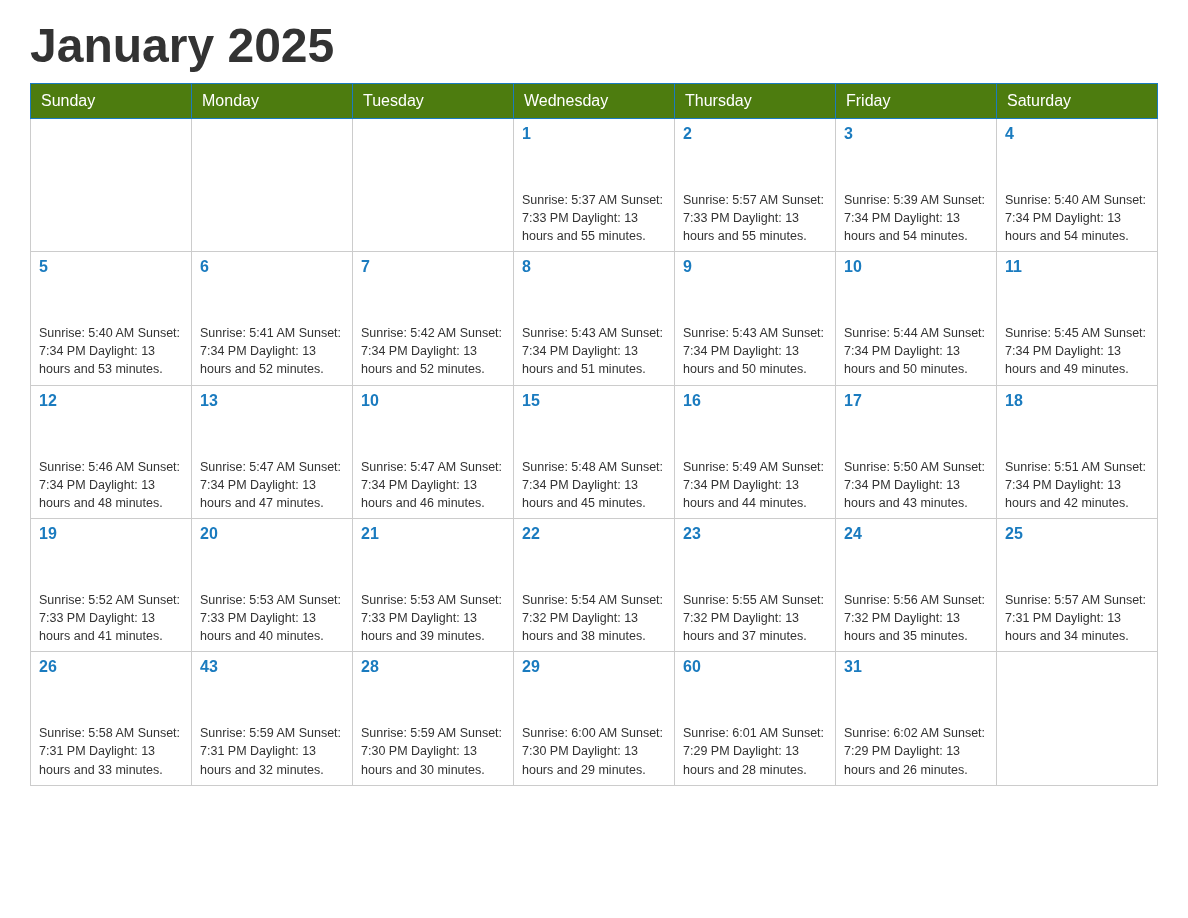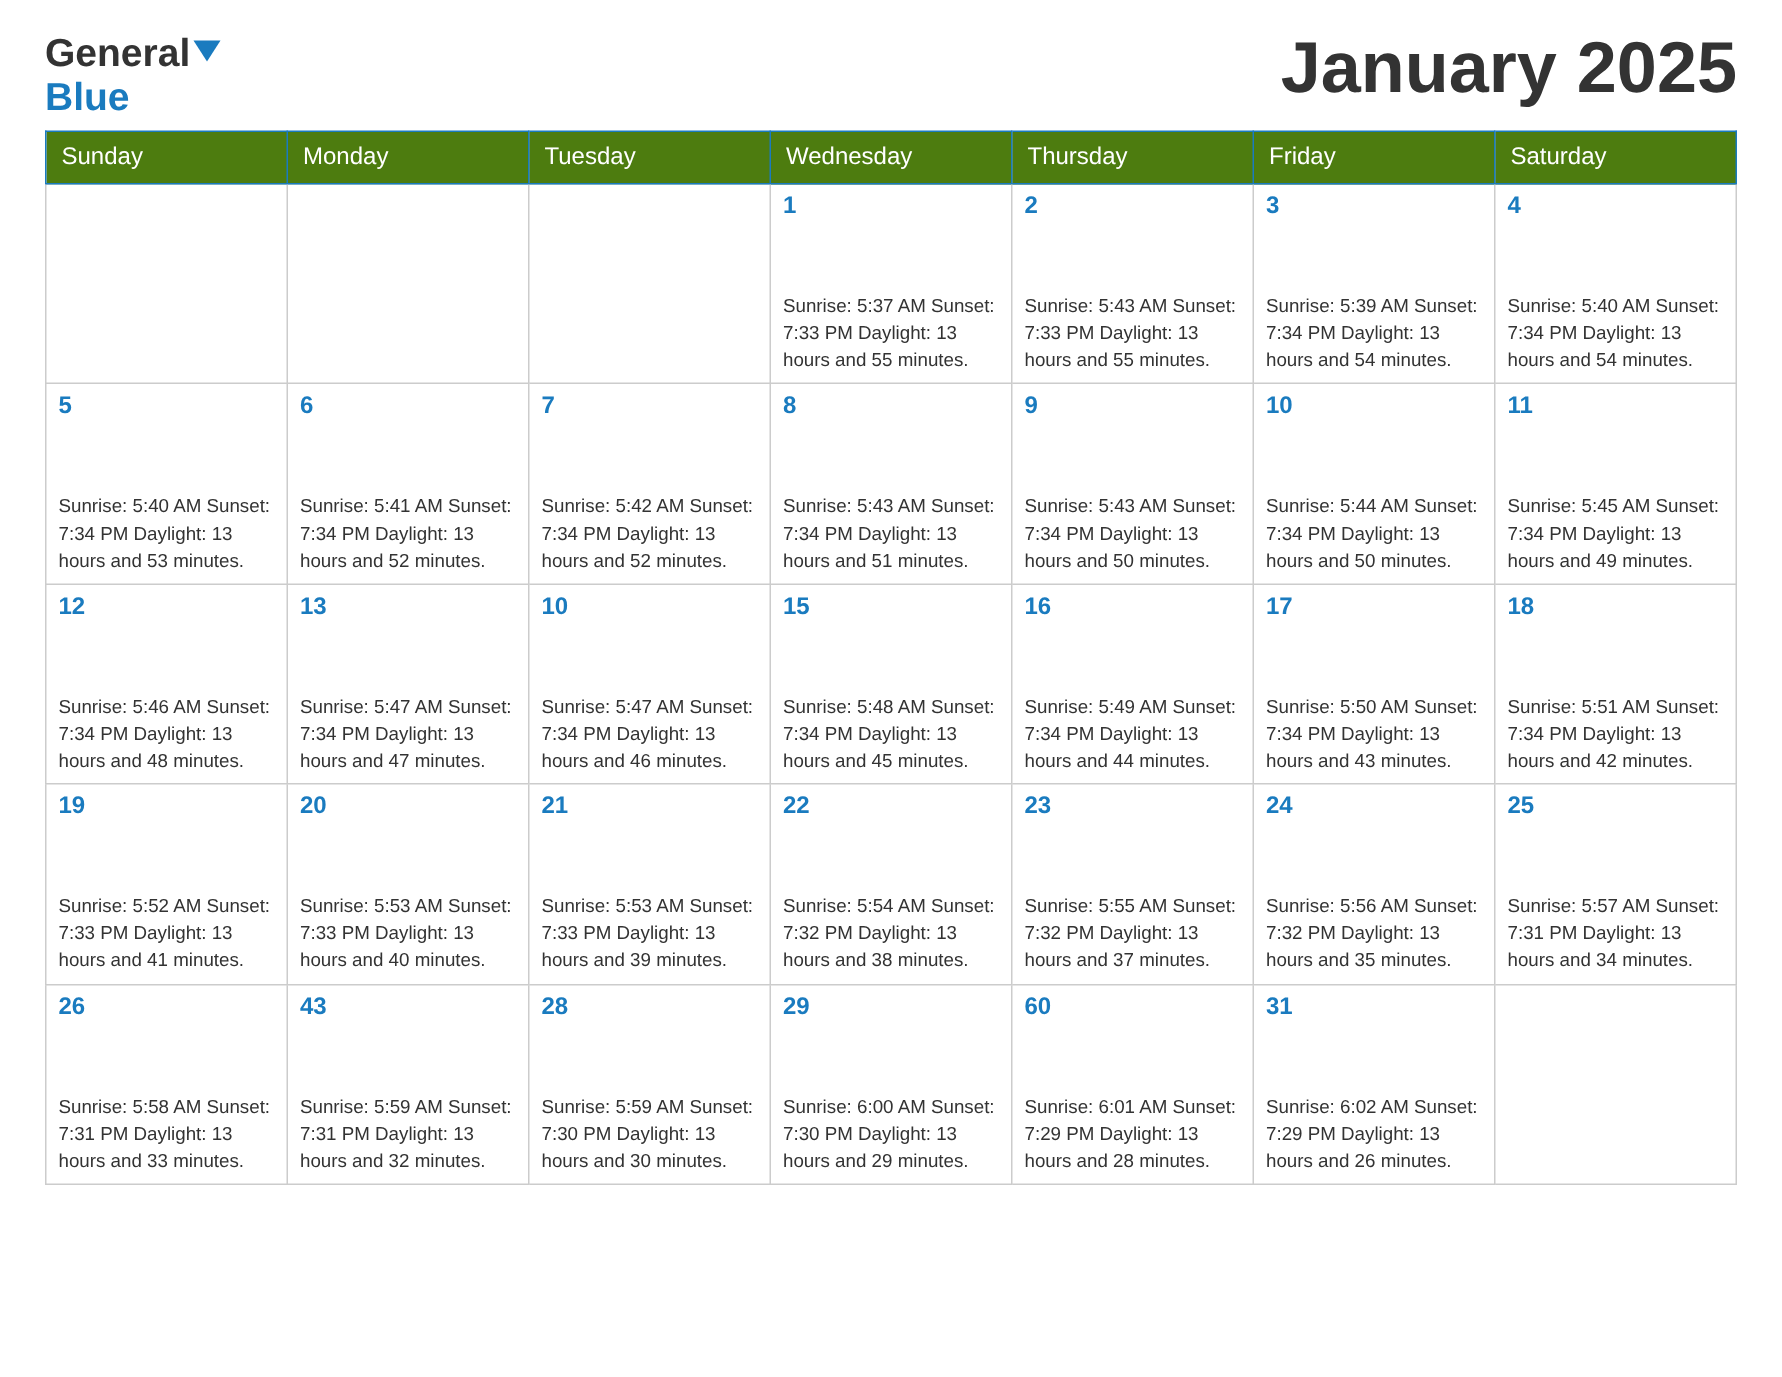--- a/index.html
+++ b/index.html
@@ -105,31 +105,20 @@
       font-size: 26px;
       font-weight: bold;
       color: #1a7bbf;
       line-height: 1;
     }
   </style>
 </head>
 <body>
 
 <div class="header-area">
-  <div class="logo">
-    <div class="logo-row">
-      <div class="logo-text-group">
-        <div class="logo-line1">
-          <span>General</span>
-            <span class="logo-triangle"></span>
-        </div>
-        <div class="logo-line2">Blue</div>
-      </div>
-    </div>
-  </div>
   <div class="title-area">
     <div class="month-title">January 2025</div>
   </div>
 </div>
 
 <table class="calendar-table">
   <thead>
     <tr>
     <th>Sunday</th>
         <th>Monday</th>
@@ -147,21 +136,21 @@
         <td class="empty-cell"></td>
         <td>
           <span class="day-num">1</span>
           <div class="day-info">Sunrise: 5:37 AM
 Sunset: 7:33 PM
 Daylight: 13 hours
 and 55 minutes.</div>
         </td>
         <td>
           <span class="day-num">2</span>
-          <div class="day-info">Sunrise: 5:43 AM
+          <div class="day-info">Sunrise: 5:57 AM
 Sunset: 7:33 PM
 Daylight: 13 hours
 and 55 minutes.</div>
         </td>
         <td>
           <span class="day-num">3</span>
           <div class="day-info">Sunrise: 5:39 AM
 Sunset: 7:34 PM
 Daylight: 13 hours
 and 54 minutes.</div>

